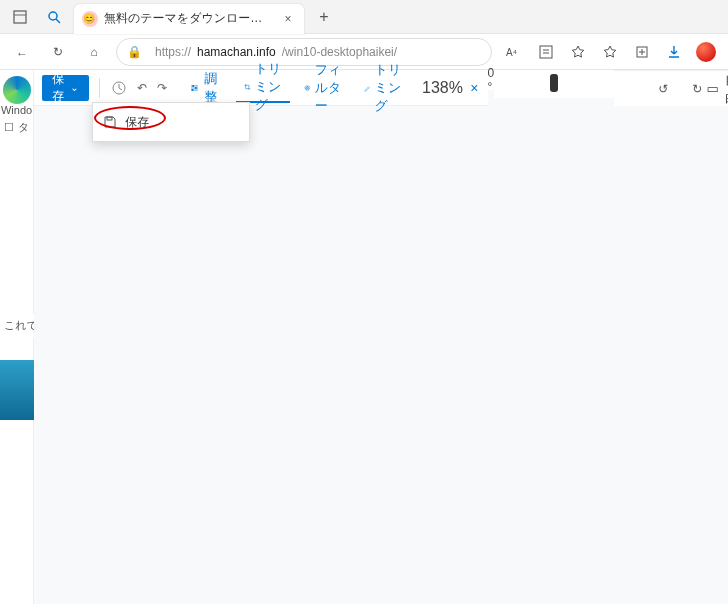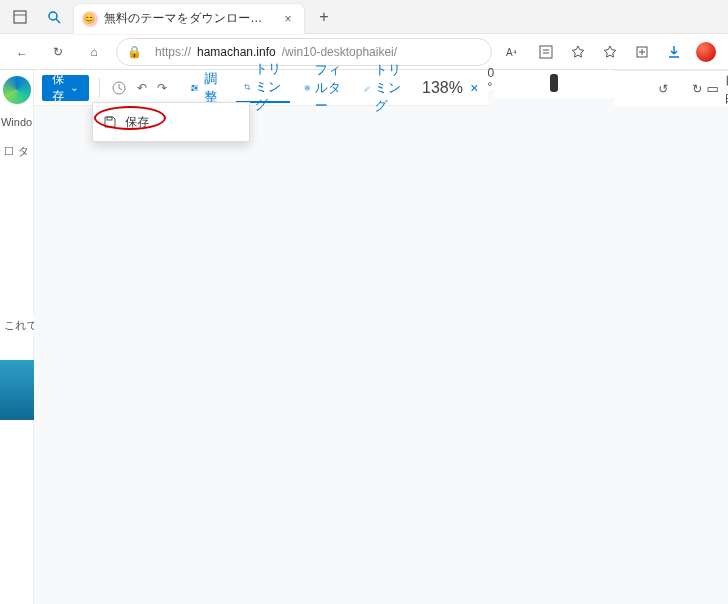--- a/index.html
+++ b/index.html
@@ -17,21 +17,21 @@
   .nav-btn { width: 28px; height: 28px; display: flex; align-items: center; justify-content: center; color: #555; }
   .urlbox { flex: 1; height: 28px; border: 1px solid #ddd; border-radius: 14px; display: flex; align-items: center; padding: 0 10px; gap: 6px; color: #555; }
   .url-proto { color: #888; padding-left: 7px; }
   .url-host { color: #222; }
   .url-path { color: #888; }
   .rt-icons { display: flex; gap: 4px; }
   .rt-icons .nav-btn svg { width: 16px; height: 16px; }
   .ext-badge { width: 20px; height: 20px; border-radius: 50%; background: radial-gradient(circle at 35% 30%, #ff7755, #cc0000); }
 
   .content { position: relative; height: calc(604px - 70px); display: flex; }
-  .leftcol { width: 55px; border-right: 1px solid #eee; padding-top: 6px; display: flex; flex-direction: column; align-items: center; gap: 12px; background: #fff; }
+  .leftcol { width: 55px; border-right: 1px solid #eee; padding-top: 6px; display: flex; flex-direction: column; align-items: center; gap: 0; background: #fff; }
   .edge-logo { width: 28px; height: 28px; border-radius: 50%; background: conic-gradient(#0b7bd0, #20c2a0, #7fd858, #0b7bd0); }
   .side-label { font-size: 11px; color: #555; writing-mode: horizontal-tb; }
   .side-row { width: 100%; display: flex; align-items: center; justify-content: center; gap: 4px; font-size: 11px; color: #555; padding: 4px; }
 
   .editor { flex: 1; position: relative; background: #f7f9fb; display: flex; flex-direction: row; }
 
   .toolbar { height: 36px; display: flex; align-items: center; padding: 0 8px; gap: 6px; background: #fff; border-bottom: 1px solid #eee; }
   .save-btn { position: relative; height: 26px; padding: 0 10px; background: #0078d4; color: #fff; border-radius: 2px; display: flex; align-items: center; gap: 6px; font-size: 12px; cursor: pointer; }
   .save-btn .chev { font-size: 10px; }
   .divider { width: 1px; height: 20px; background: #ddd; margin: 0 4px; }

